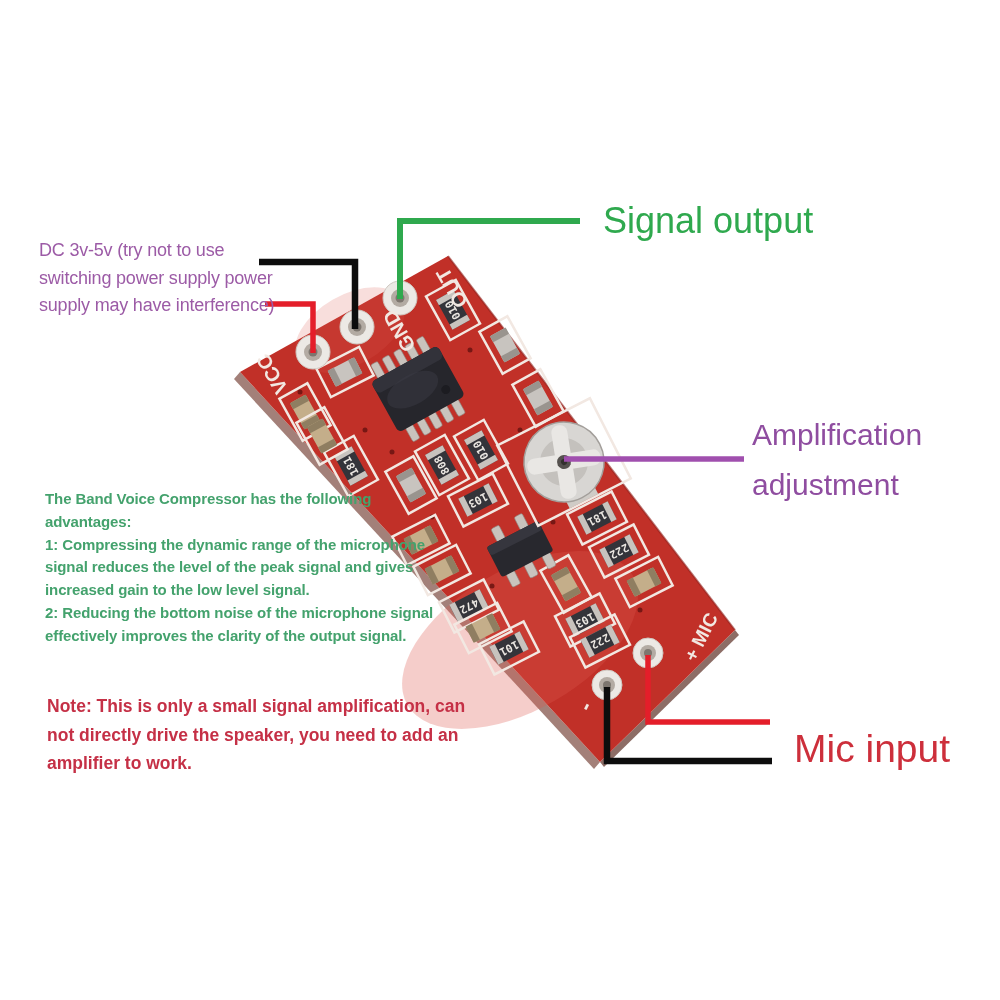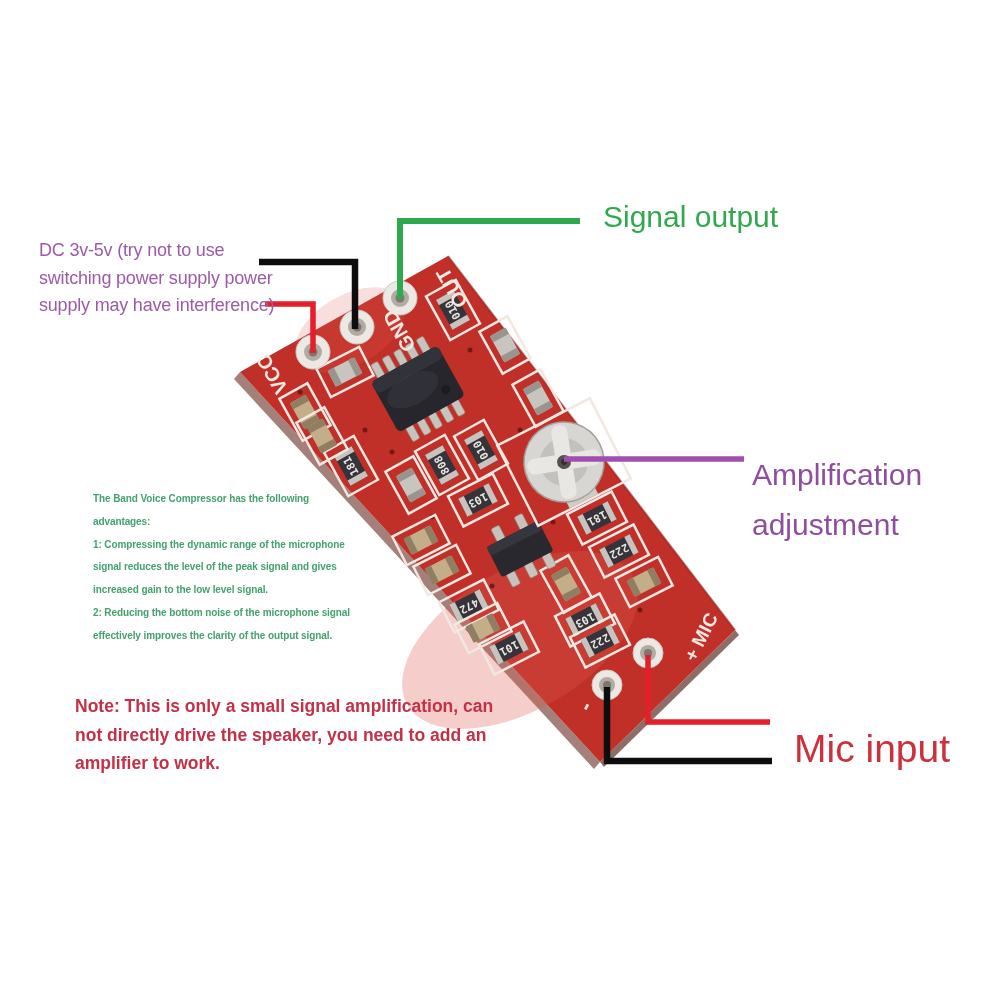--- a/index.html
+++ b/index.html
@@ -1,25 +1,25 @@
 <!DOCTYPE html>
 <html style="--callout-green: #2fa94e; --callout-black: #0d0d0d; --callout-red: #e41e2a; --callout-purple: #a04fae; --label-purple: #9c5ba6; --amp-purple: #8f4da0; --label-green: #2fa94e; --body-green: #44a26d; --note-red: #c53046; --mic-red: #cd2f3b; --pcb-red: #c13028; --silkscreen: #f2e8e2;"><head>
 <meta charset="utf-8">
 <style>
   html,body{margin:0;padding:0;background:#fff;}
   .stage{position:relative;width:1000px;height:1000px;background:#ffffff;overflow:hidden;
          font-family:"Liberation Sans",sans-serif;}
   .stage svg{position:absolute;left:0;top:0;}
   .anno{position:absolute;white-space:pre-line;z-index:5;}
   #power-note{left:39px;top:237px;font-size:18px;line-height:27.5px;letter-spacing:-0.2px;color:var(--label-purple);}
-  #signal-output{left:603px;top:200px;font-size:30px;color:var(--label-green);}
-  #amplification{left:752px;top:410px;font-size:30px;line-height:50px;color:var(--amp-purple);margin-top:40px;}
+  #signal-output{left:603px;top:200px;font-size:36px;color:var(--label-green);}
+  #amplification{left:752px;top:410px;font-size:30px;line-height:50px;color:var(--amp-purple);}
   #mic-input{left:794px;top:727px;font-size:39px;color:var(--mic-red);}
-  #advantages{left:45px;top:488px;font-size:10px;line-height:22.8px;font-weight:700;letter-spacing:-0.1px;color:var(--body-green);margin-left:48px;}
-  #note-text{left:47px;top:692px;font-size:17.5px;line-height:28.5px;font-weight:700;color:var(--note-red);margin-left:28px;}
+  #advantages{left:45px;top:488px;font-size:15px;line-height:22.8px;font-weight:700;letter-spacing:-0.1px;color:var(--body-green);}
+  #note-text{left:47px;top:692px;font-size:17.5px;line-height:28.5px;font-weight:700;color:var(--note-red);}
   .cl{fill:none;stroke-linecap:butt;stroke-linejoin:miter;}
   .cl.green{stroke:var(--callout-green);stroke-width:6;}
   .cl.black{stroke:var(--callout-black);stroke-width:6.5;}
   .cl.red{stroke:var(--callout-red);stroke-width:5.5;}
   .cl.purple{stroke:var(--callout-purple);stroke-width:5.5;}
   .silk{fill:none;stroke:var(--silkscreen);stroke-width:2.5;}
 </style>
 </head>
 <body>
 

